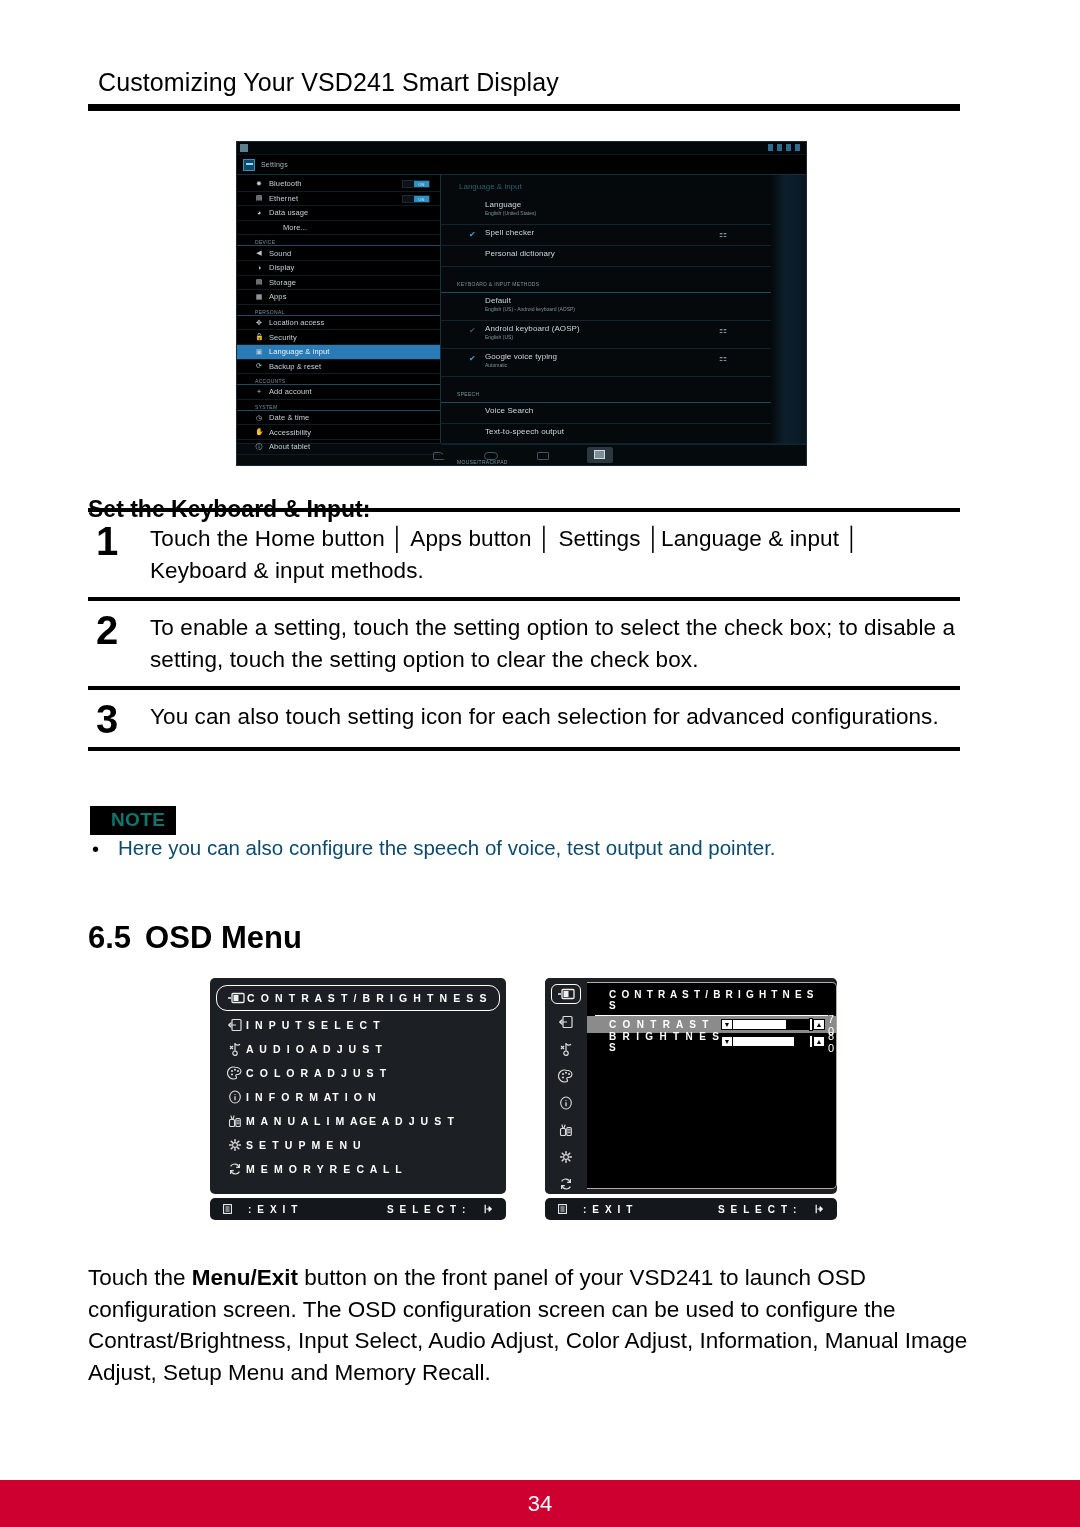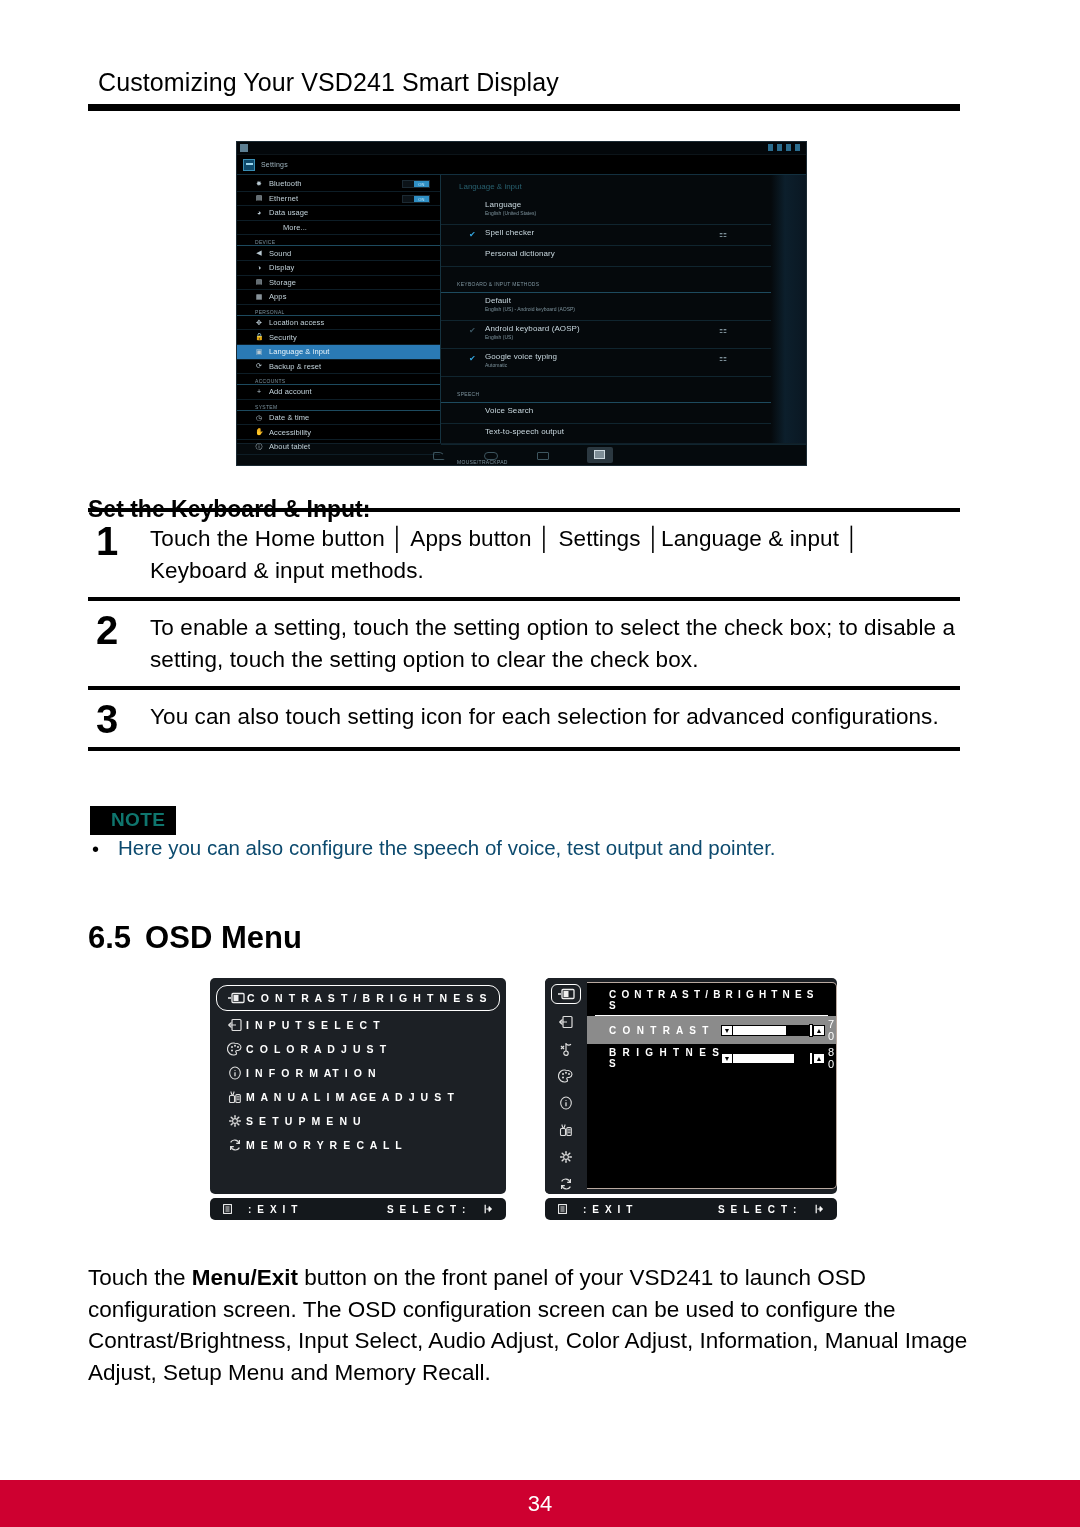--- a/index.html
+++ b/index.html
@@ -239,21 +239,21 @@
     flex:1; background:#000; border:1.3px solid #b9a9a0;
     border-left:none; border-radius:0 5px 5px 0; margin:4px 5px 5px 0;
     position:relative; padding:6px 0 0 0;
   }
   .or-h {
     font-size:10px; color:#fff; font-weight:bold; letter-spacing:1.2px;
     padding:0 10px 4px 14px; border-bottom:1.4px solid #fff;
     margin:0 8px 0 8px;
   }
   .or-row {
-    height:28px; display:flex; align-items:center; padding-left:22px;
+    height:17px; display:flex; align-items:center; padding-left:22px;
   }
   .or-row.hl { background:#8b8b8b; }
   .or-name {
     font-size:10px; color:#fff; font-weight:bold; letter-spacing:1.8px;
     width:112px; flex:none;
   }
   .slider { display:flex; align-items:center; }
   .sl-btn {
     width:12px; height:11px; background:#fff; border:1px solid #000;
     display:flex; align-items:center; justify-content:center;
@@ -518,20 +518,30 @@
       <div class="osd-item">
         <span class="osd-ico">
           <svg width="16" height="14" viewBox="0 0 16 14">
               <rect x="5" y="1.5" width="9" height="11" rx="1" fill="none" stroke="#ddd" stroke-width="1.2"></rect>
               <path d="M9 7H1.5M1.5 7l3-2.5M1.5 7l3 2.5" stroke="#ddd" stroke-width="1.2" fill="none"></path>
             </svg>
         </span>
         <span class="osd-lbl">I N P U T   S E L E C T</span>
       </div>
 
+      <div class="osd-item">
+        <span class="osd-ico">
+          <svg width="16" height="14" viewBox="0 0 16 14">
+              <path d="M8 1v8M8 9a2.2 2.2 0 1 1-2.2 2.2A2.2 2.2 0 0 1 8 9z" fill="none" stroke="#ddd" stroke-width="1.2"></path>
+              <path d="M8 2c2 1.5 4 1 5 .2" stroke="#ddd" stroke-width="1.2" fill="none"></path>
+              <path d="M3 4l3 3M3 7l3-3" stroke="#ddd" stroke-width="1.2"></path>
+            </svg>
+        </span>
+        <span class="osd-lbl">A U D I O   A D J U S T</span>
+      </div>
 
       <div class="osd-item">
         <span class="osd-ico">
           <svg width="16" height="14" viewBox="0 0 16 14">
               <path d="M8 1.2A6 6 0 1 0 8 12.8c1 0 1.5-.6 1.5-1.3 0-.9-.8-1.2-.8-2 0-.6.5-1 1.2-1h1.3A3.6 3.6 0 0 0 14 5.4C14 2.9 11.3 1.2 8 1.2z" fill="none" stroke="#ddd" stroke-width="1.1"></path>
               <circle cx="5" cy="5" r="1" fill="#ddd"></circle>
               <circle cx="8" cy="3.7" r="1" fill="#ddd"></circle>
               <circle cx="11" cy="5" r="1" fill="#ddd"></circle>
               <circle cx="5" cy="8.4" r="1" fill="#ddd"></circle>
             </svg>

